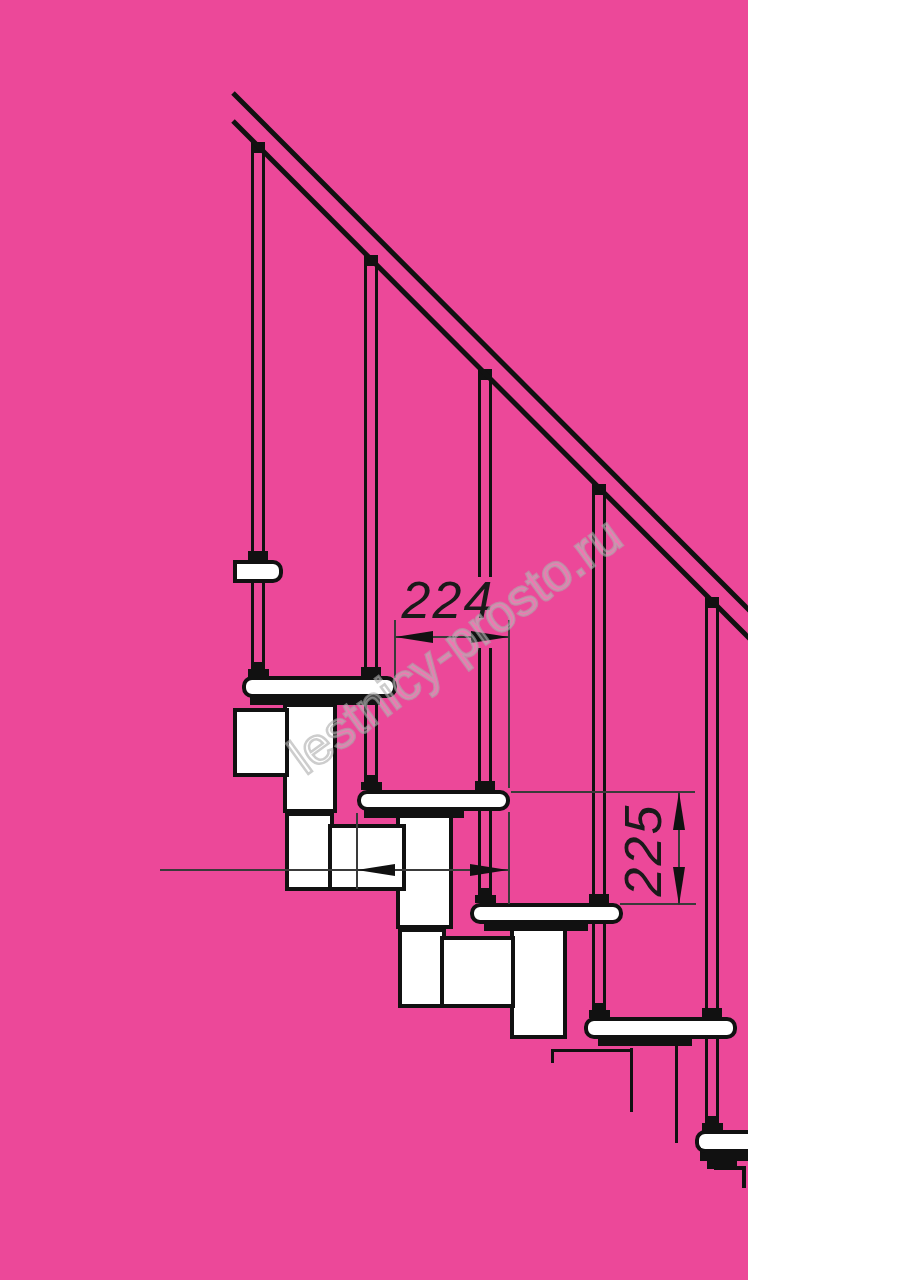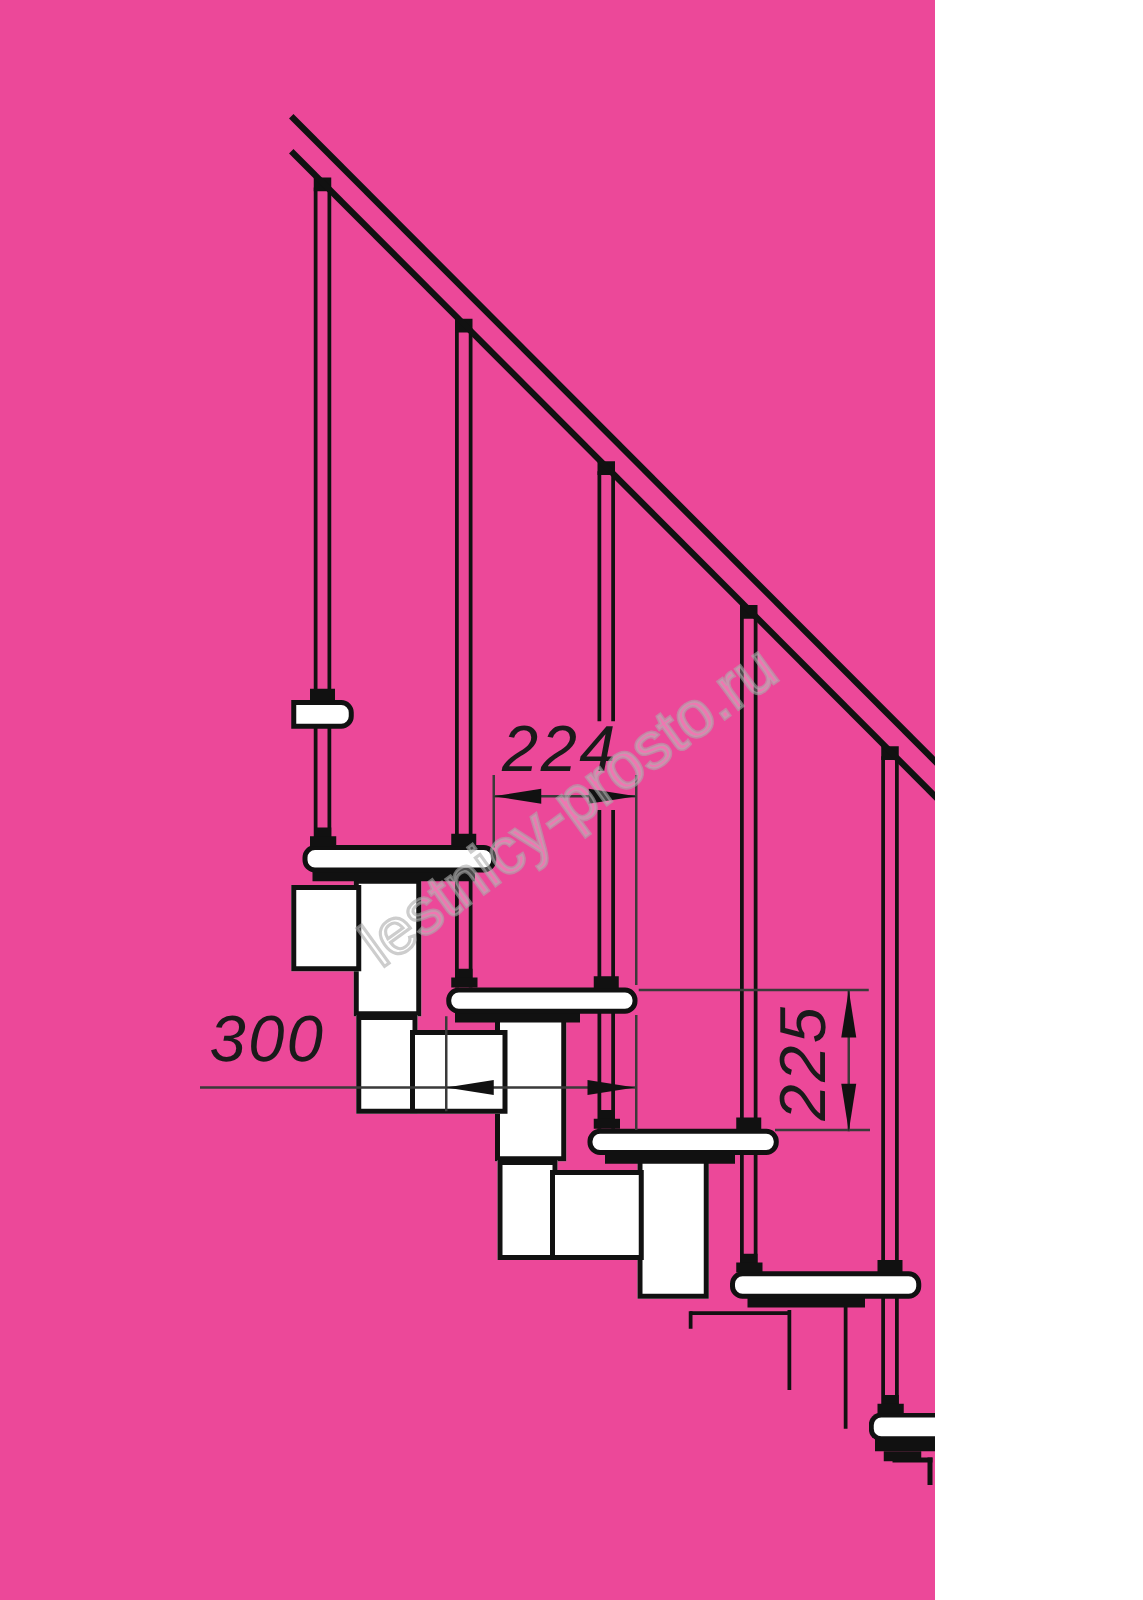--- a/index.html
+++ b/index.html
@@ -114,21 +114,20 @@
   <div class="abs dim z9" style="left:508px;top:812px;width:2px;height:92px;"></div>
   <div class="abs dim z9" style="left:395px;top:636px;width:114px;height:2px;"></div>
   <div class="abs arr left z9" style="left:395px;top:631px;"></div>
   <div class="abs arr right z9" style="left:471px;top:631px;"></div>
   <div class="abs lbl z9" style="left:396px;top:574px;width:104px;height:48px;">224</div>
 
   <div class="abs dim z9" style="left:356px;top:813px;width:2px;height:76px;"></div>
   <div class="abs dim z9" style="left:160px;top:869px;width:349px;height:2px;"></div>
   <div class="abs arr left z9" style="left:357px;top:864px;"></div>
   <div class="abs arr right z9" style="left:470px;top:864px;"></div>
-  <div class="abs lbl z9" style="left:162px;top:806px;width:104px;height:48px;">300</div>
 
   <div class="abs dim z9" style="left:511px;top:791px;width:184px;height:2px;"></div>
   <div class="abs dim z9" style="left:620px;top:903px;width:76px;height:2px;"></div>
   <div class="abs dim z9" style="left:678px;top:792px;width:2px;height:113px;"></div>
   <div class="abs arr up z9" style="left:673px;top:792px;"></div>
   <div class="abs arr down z9" style="left:673px;top:867px;"></div>
   <div class="abs lbl z9" style="left:588px;top:824px;width:110px;height:52px;transform:rotate(-90deg);">225</div>
 
   <div id="watermark" class="abs z10">lestnicy-prosto.ru</div>
 

